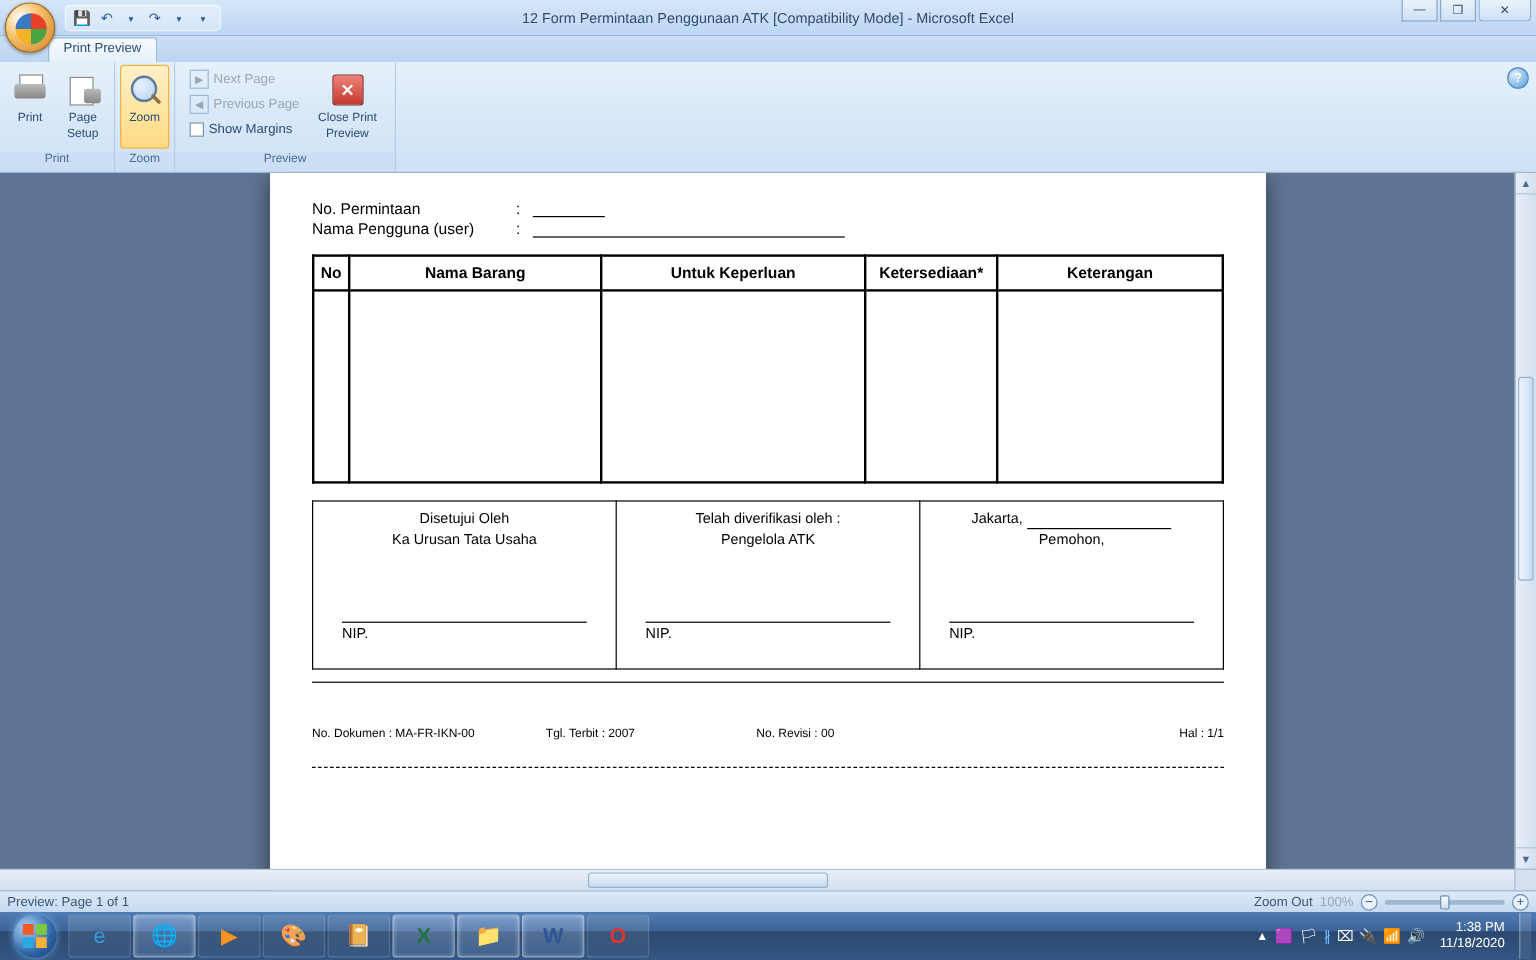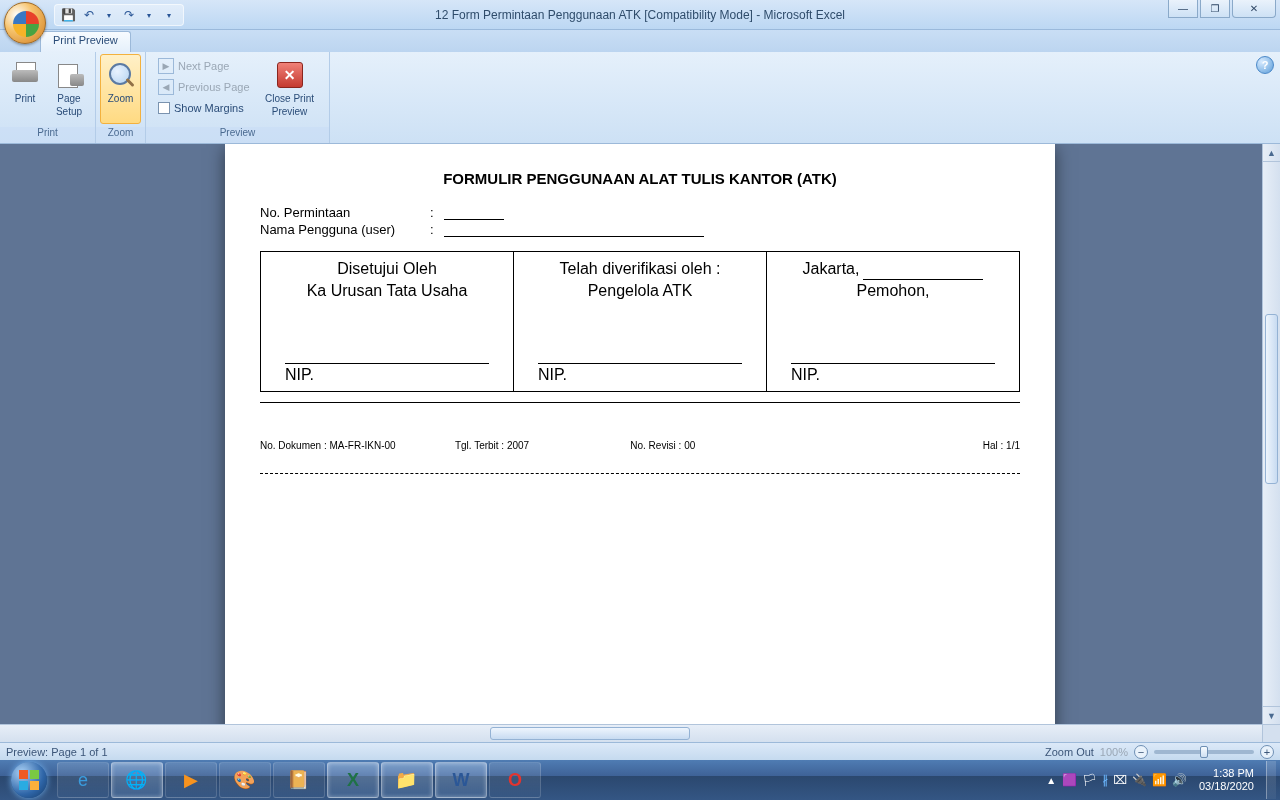--- a/index.html
+++ b/index.html
@@ -70,21 +70,21 @@
 .row-field .line.long{min-width:260px;}
 table.data{border-collapse:collapse;width:100%;margin-top:14px;}
 table.data th,table.data td{border:2px solid #000;}
 table.data th{font-size:13px;padding:6px 4px;background:#fff;}
 table.data td{height:160px;}
 table.data .c-no{width:30px;}
 table.data .c-nama{width:210px;}
 table.data .c-untuk{width:220px;}
 table.data .c-ket{width:110px;}
 table.sign{border-collapse:collapse;width:100%;margin-top:14px;}
-table.sign td{border:1px solid #000;vertical-align:top;font-size:16px;text-align:center;padding:6px 10px 6px;width:33.3%;height:140px;position:relative;}
+table.sign td{border:1px solid #000;vertical-align:top;font-size:12px;text-align:center;padding:6px 10px 6px;width:33.3%;height:140px;position:relative;}
 .sig-line{border-bottom:1px solid #000;margin:60px 14px 2px;height:1px;}
 .sig-nip{text-align:left;padding:0 14px;}
 .sig-row-top{line-height:1.4;}
 .sig-jakarta{display:flex;justify-content:center;gap:4px;text-align:left;}
 .sig-jakarta .line{border-bottom:1px solid #000;flex:0 0 120px;}
 .footer-row{display:flex;font-size:10px;margin-top:10px;border-top:1px solid #000;padding-top:3px;}
 .footer-row>div{flex:1;margin-top:34px;}
 .footer-row>div:nth-child(2){flex:0.9;}
 .footer-row>div:nth-child(4){text-align:right;}
 .dashline{border-top:1px dashed #000;margin-top:22px;}
@@ -200,33 +200,52 @@
         <span>Preview</span>
       </div>
     </div>
     <div class="group-label">Preview</div>
   </div>
 </div>
 
 <div class="workspace">
   <div class="page-shadow">
     <div class="doc">
-      <h1>FORMULIR PENGGUNAAN ALAT TULIS KANTOR (ATK)</h1>
 
       <div class="row-field">
         <span class="lbl">No. Permintaan</span>
           <span class="colon">:</span>
           <span class="line"></span>
       </div>
       <div class="row-field">
         <span class="lbl">Nama Pengguna (user)</span>
           <span class="colon">:</span>
           <span class="line long"></span>
       </div>
 
+      <table class="data">
+        <thead>
+            <tr>
+          <th class="c-no">No</th>
+          <th class="c-nama">Nama Barang</th>
+          <th class="c-untuk">Untuk Keperluan</th>
+          <th class="c-ket">Ketersediaan*</th>
+          <th>Keterangan</th>
+        </tr>
+          </thead>
+        <tbody>
+            <tr>
+          <td></td>
+              <td></td>
+              <td></td>
+              <td></td>
+              <td></td>
+        </tr>
+          </tbody>
+      </table>
 
       <table class="sign">
         <tbody>
             <tr>
           <td>
             <div class="sig-row-top">
               <div>Disetujui Oleh</div>
               <div>Ka Urusan Tata Usaha</div>
             </div>
             <div class="sig-line"></div>
@@ -329,17 +348,17 @@
       <span>🟪</span>
       <span>🏳</span>
       <span style="color:#6cb8ff;">∦</span>
       <span>⌧</span>
       <span>🔌</span>
       <span>📶</span>
       <span>🔊</span>
     </div>
     <div class="clock">
       <div>1:38 PM</div>
-      <div>03/18/2020</div>
+      <div>11/18/2020</div>
     </div>
     <div class="showdesk"></div>
   </div>
 </div>
 
 </body></html>

